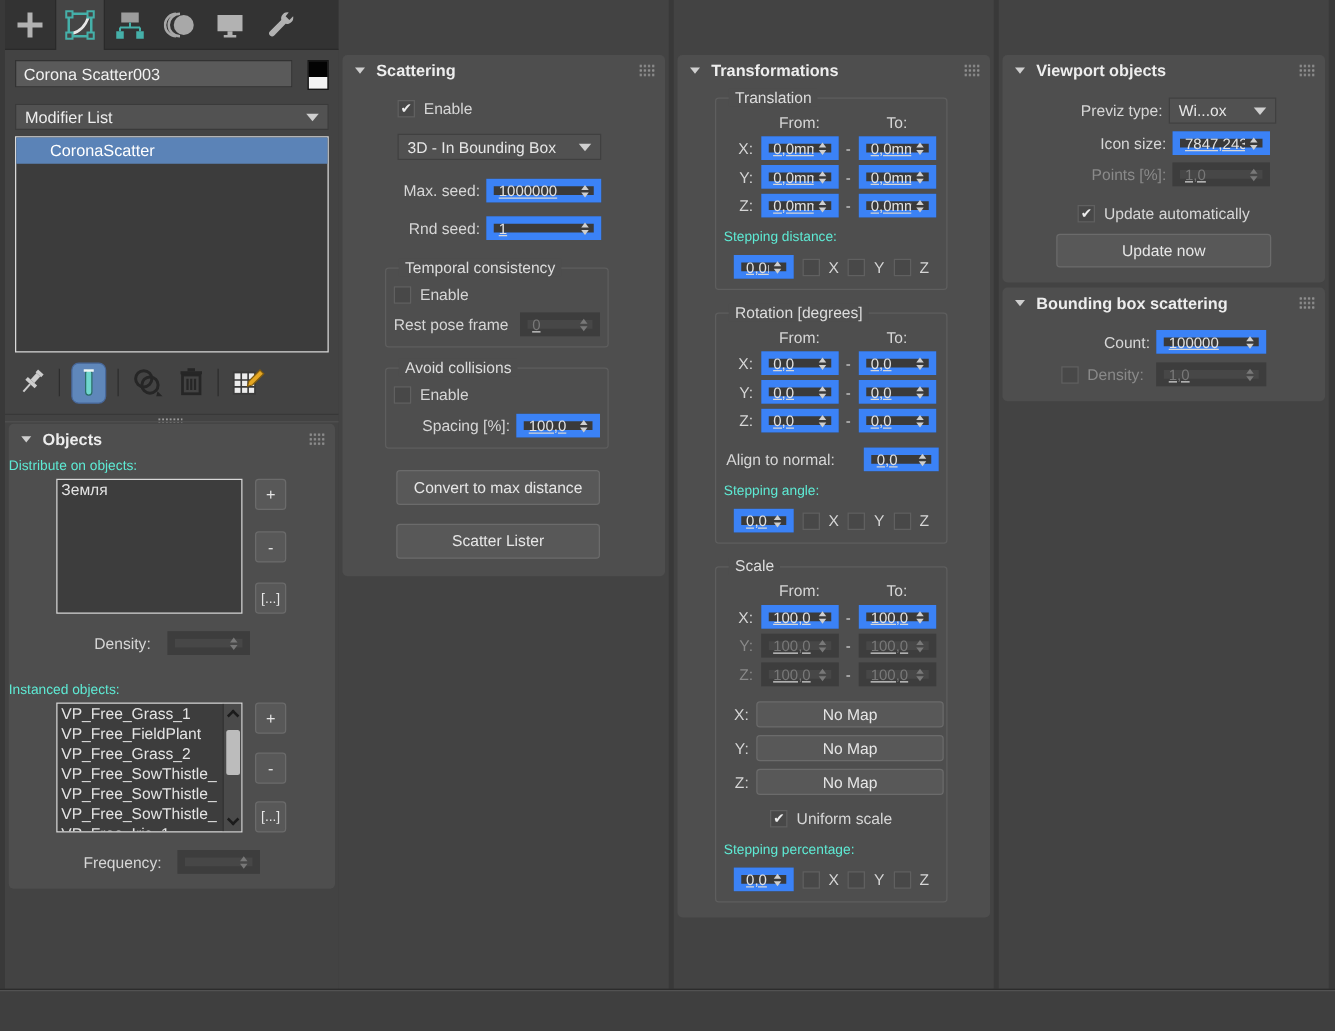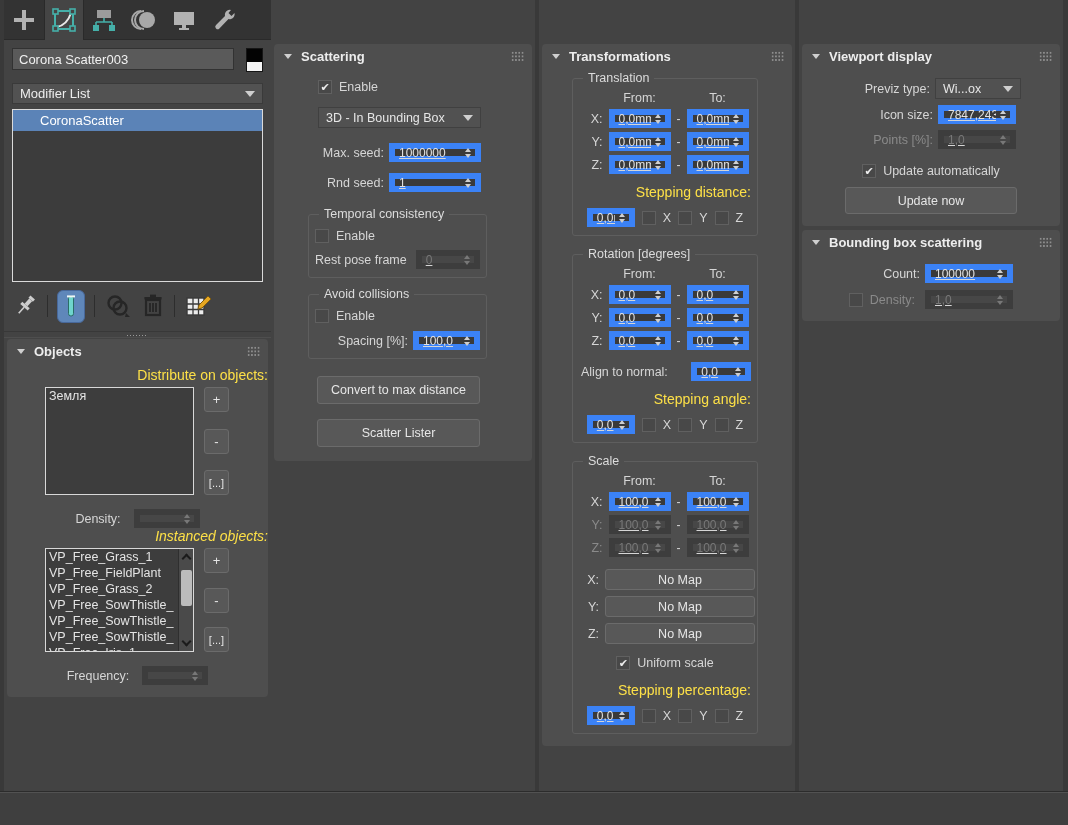--- a/index.html
+++ b/index.html
@@ -39,21 +39,21 @@
   .rollout { background:#4e4e4e; border-radius:4px; margin:2px 3px 0 3px; padding-bottom:12px; }
   .r-head { height:24px; display:flex; align-items:center; padding:0 8px 0 10px; gap:9px; }
   .r-title { font-weight:bold; font-size:13px; color:#ededed; }
   .tri { width:0; height:0; border-left:4px solid transparent; border-right:4px solid transparent; border-top:5px solid #cfcfcf; }
   .grip { margin-left:auto; width:13px; height:11px;
           background-image:radial-gradient(circle,#8e8e8e 0.9px,transparent 1.1px); background-size:3.3px 3.6px; }
   .spacer-top { height:42px; }
 
   .lbl { font-size:12.5px; color:#d6d6d6; }
   .lbl.dis { color:#8a8a8a; }
-  .center-lbl { text-align:right; font-size:14px; color:#fde047; }
+  .center-lbl { text-align:left; font-size:11px; color:#5eead4; }
 
   
   .sp { display:inline-flex; align-items:center; background:#3a3a3a; border:6px solid #3b82f6; height:19px;text-decoration:underline; }
   .sp .val { flex:1; font-size:12px; color:#e2e2e2; padding:0 4px; white-space:nowrap; overflow:hidden; }
   .spins { display:flex; flex-direction:column; gap:2px; padding:0 4px; }
   .sa-up { width:0;height:0;border-left:3.5px solid transparent;border-right:3.5px solid transparent;border-bottom:4px solid #cfcfcf; }
   .sa-dn { width:0;height:0;border-left:3.5px solid transparent;border-right:3.5px solid transparent;border-top:4px solid #cfcfcf; }
   .sp.dis { background:#474747; border-color:#3d3d3d; }
   .sp.dis .val { color:#787878; }
   .sp.dis .sa-up { border-bottom-color:#787878; }
@@ -234,21 +234,21 @@
       <span class="lbl">Density:</span>
       <span class="sp dis w66">
         <span class="val"></span>
         <span class="spins">
             <i class="sa-up"></i>
             <i class="sa-dn"></i>
           </span>
       </span>
     </div>
 
-    <div class="center-lbl" style="font-style:italic;">Instanced objects:</div>
+    <div class="center-lbl" style="margin-top:22px;">Instanced objects:</div>
 
     <div class="list-flex" style="margin-top:4px;">
       <div class="listbox" style="width:149px;height:104px;">
         <div style="margin-right:15px;">
           <div class="li">VP_Free_Grass_1</div>
           <div class="li">VP_Free_FieldPlant</div>
           <div class="li">VP_Free_Grass_2</div>
           <div class="li">VP_Free_SowThistle_</div>
           <div class="li">VP_Free_SowThistle_</div>
           <div class="li">VP_Free_SowThistle_</div>
@@ -639,21 +639,21 @@
       </div>
     </div>
   </div>
 </div>
 
 <div class="col col4">
   <div class="spacer-top"></div>
   <div class="rollout">
     <div class="r-head">
       <span class="tri"></span>
-      <span class="r-title">Viewport display</span>
+      <span class="r-title">Viewport objects</span>
       <span class="grip"></span>
     </div>
 
     <div class="ls-row" style="margin-top:10px;">
       <span class="lbl" style="width:128px;">Previz type:</span>
       <div class="dd w86">
         <span>Wi...ox</span>
         <span class="dd-arrow"></span>
       </div>
     </div>

